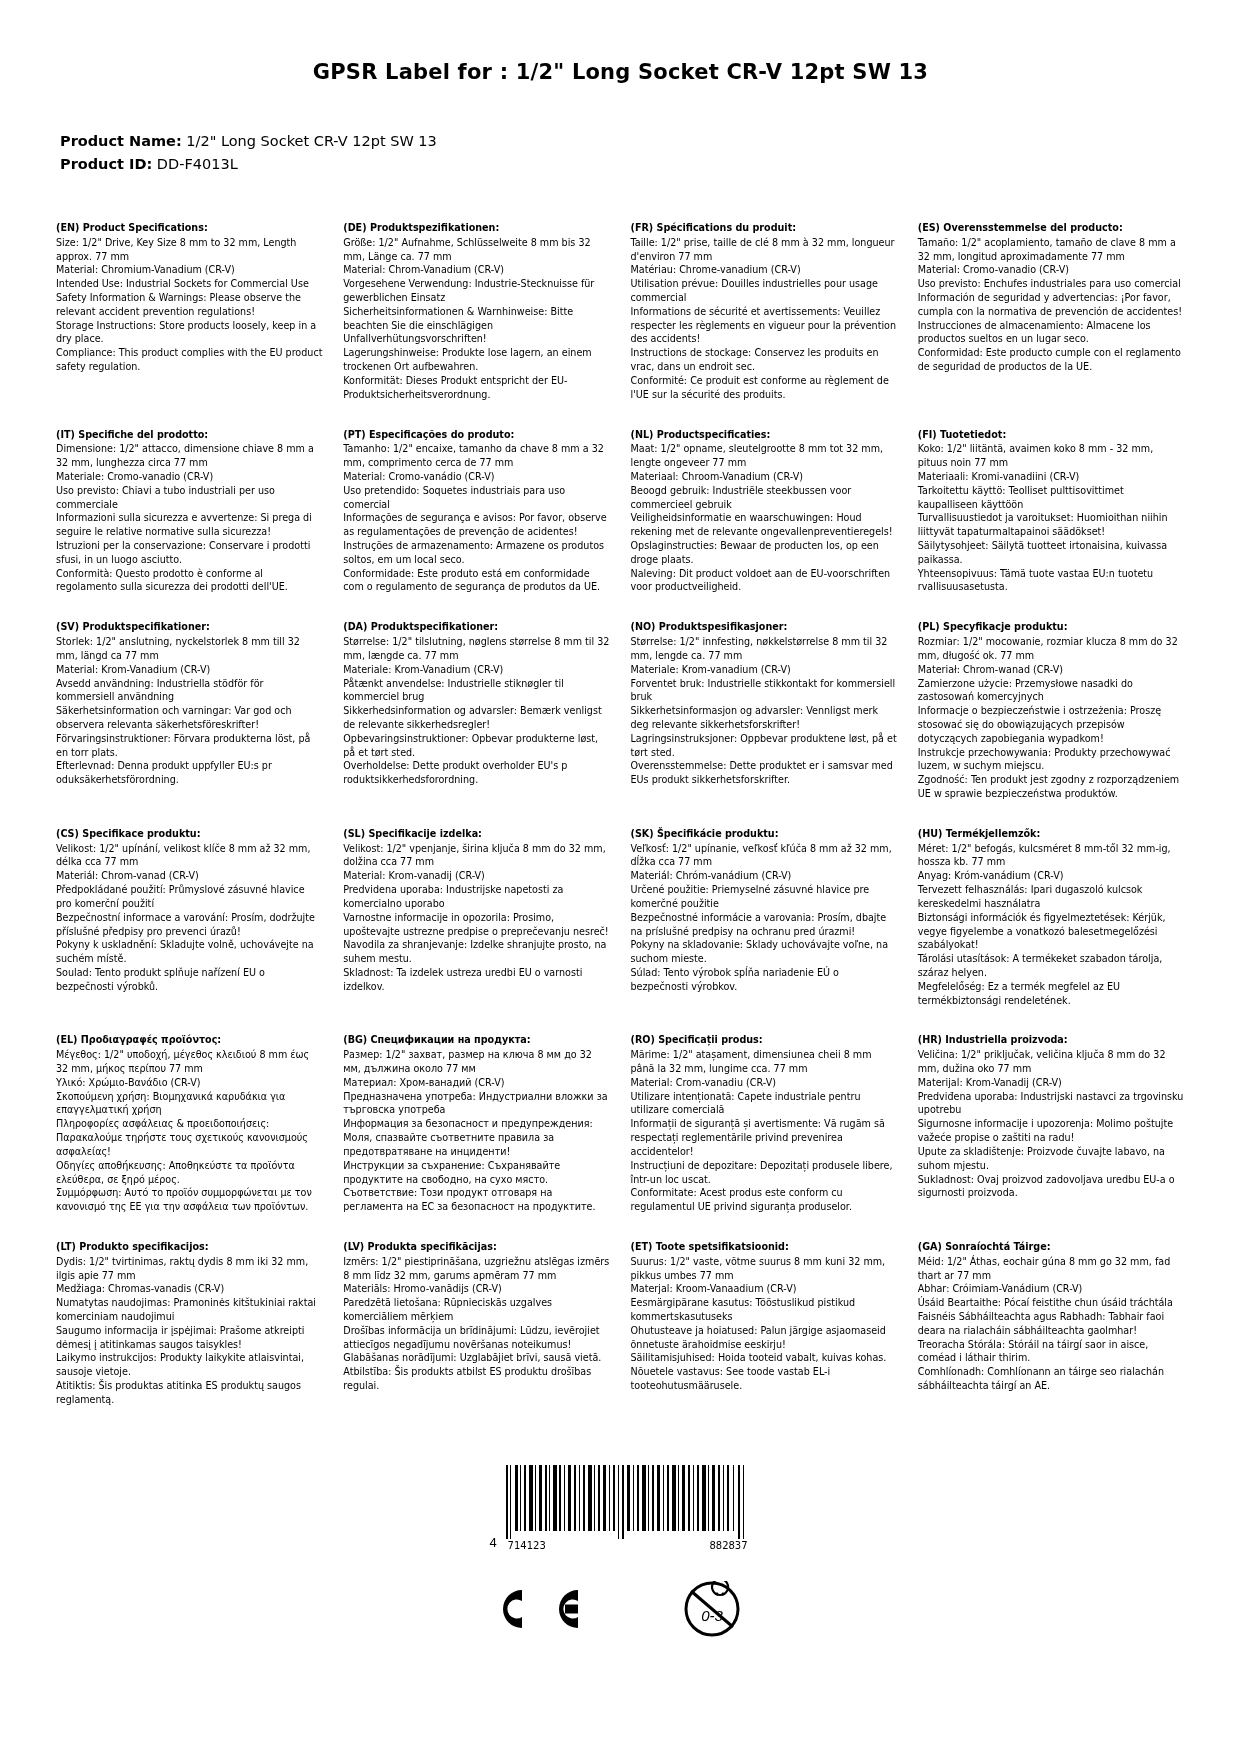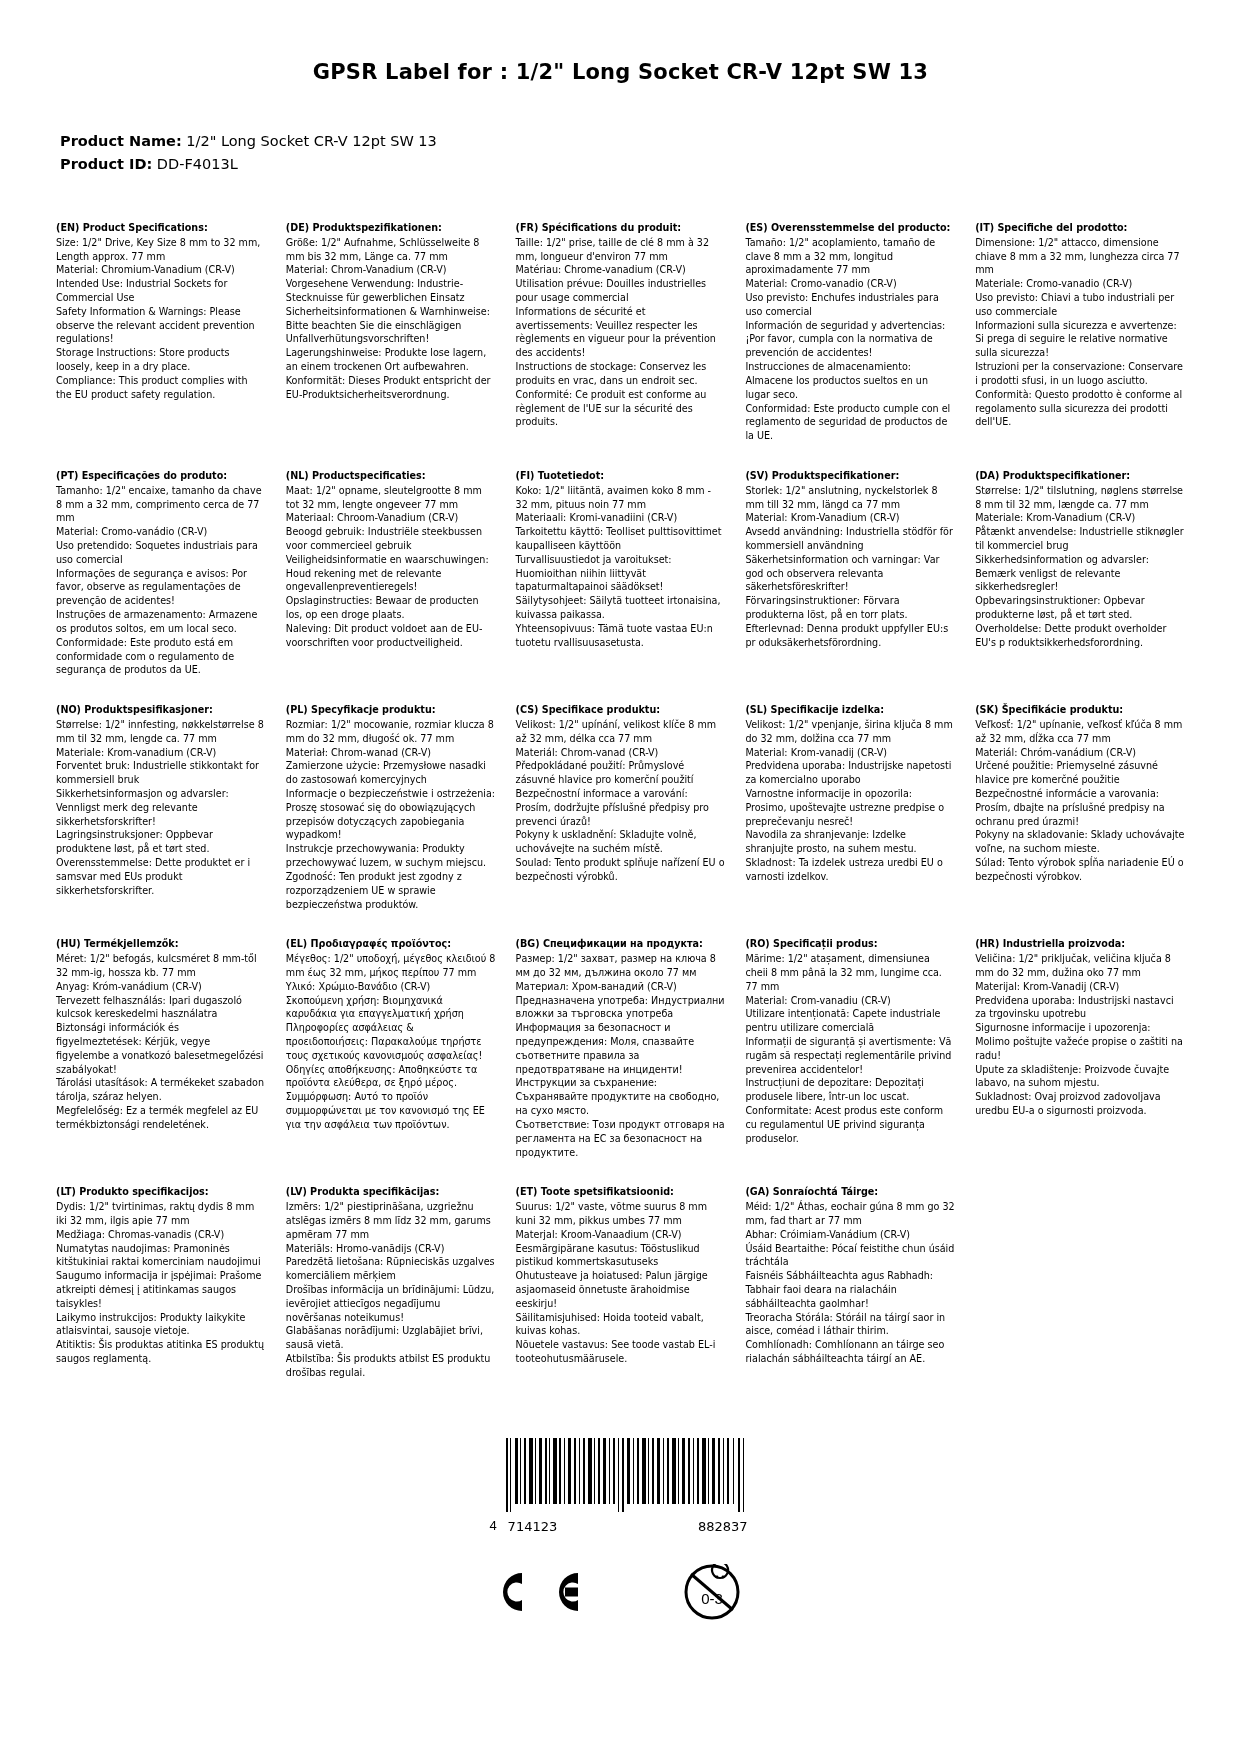--- a/index.html
+++ b/index.html
@@ -37,21 +37,21 @@
   }
   .header-label {
     font-weight: bold;
   }
   .header-value {
     font-weight: normal;
   }
   .spec-grid {
     margin-top: 44px;
     display: grid;
-    grid-template-columns: repeat(5, 1fr);
+    grid-template-columns: repeat(4, 1fr);
     column-gap: 20px;
     row-gap: 26px;
   }
   .spec-cell {
     font-size: 9.6px;
     line-height: 1.44;
     word-wrap: break-word;
     overflow-wrap: break-word;
   }
   .spec-heading {
@@ -82,31 +82,32 @@
   }
   .barcode-svg-holder {
     display: flex;
     flex-direction: column;
     align-items: center;
   }
   .barcode-numbers {
     display: flex;
     justify-content: space-between;
     width: 248px;
-    font-size: 13px;
-    margin-top: 7px;
+    font-size: 10px;
+    margin-top: 1px;
     padding: 0 4px;
     box-sizing: border-box;
   }
   .marks {
     margin-top: 30px;
     display: flex;
     align-items: center;
     justify-content: center;
     gap: 86px;
+    font-style: italic;
   }
   .ce-mark {
     display: block;
   }
   .age-mark {
     display: block;
   }
 </style>
 </head>
 <body>

